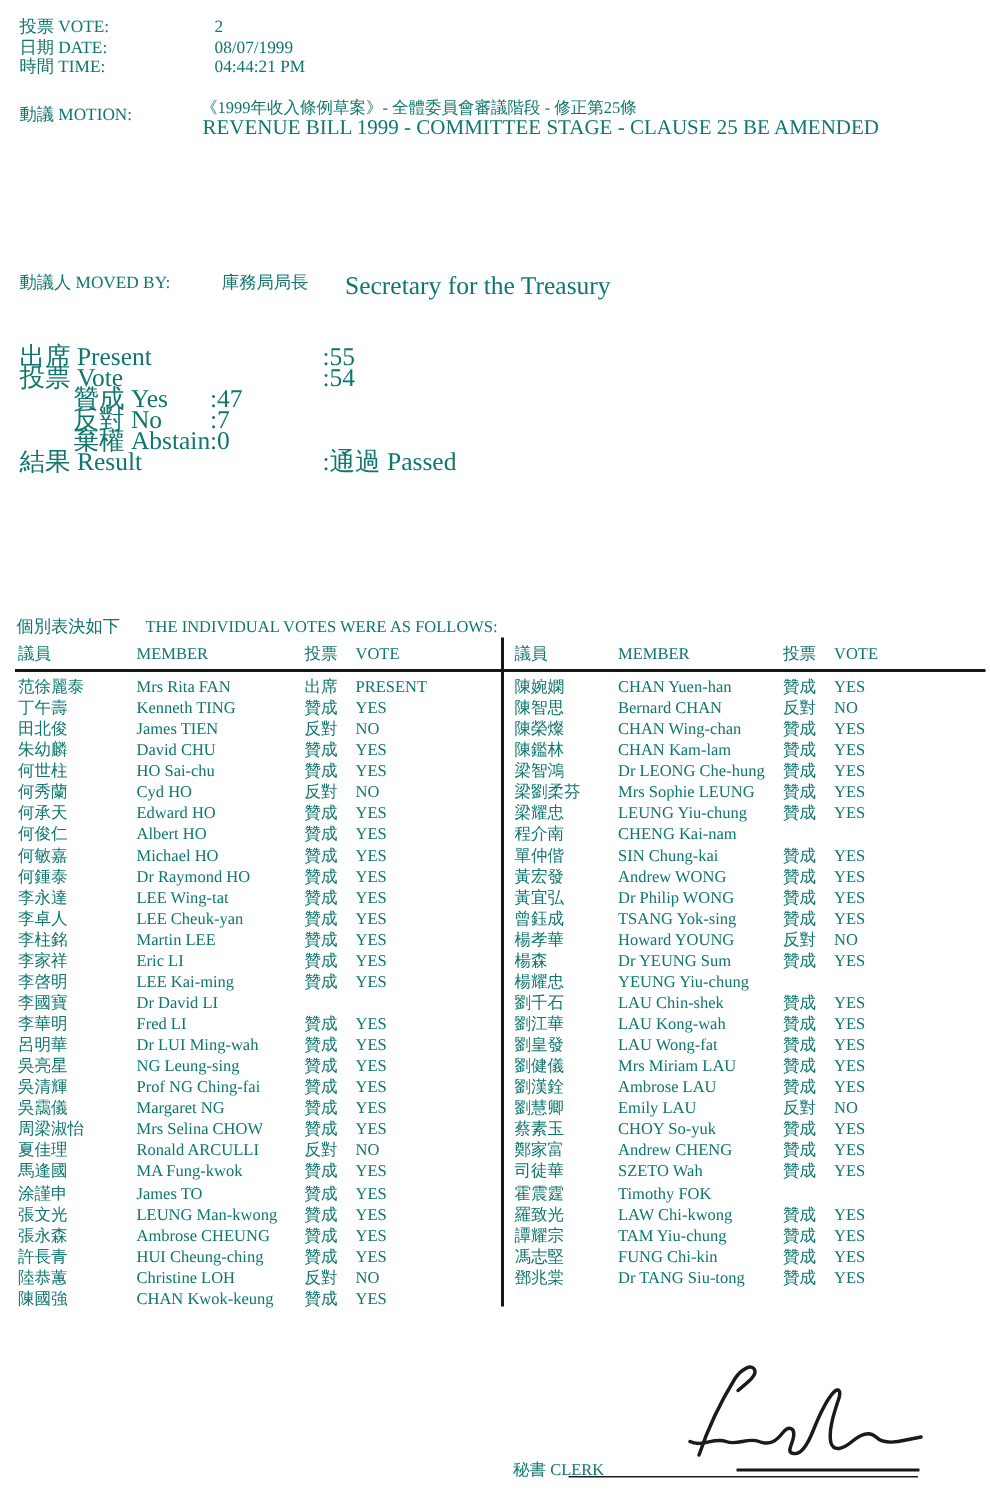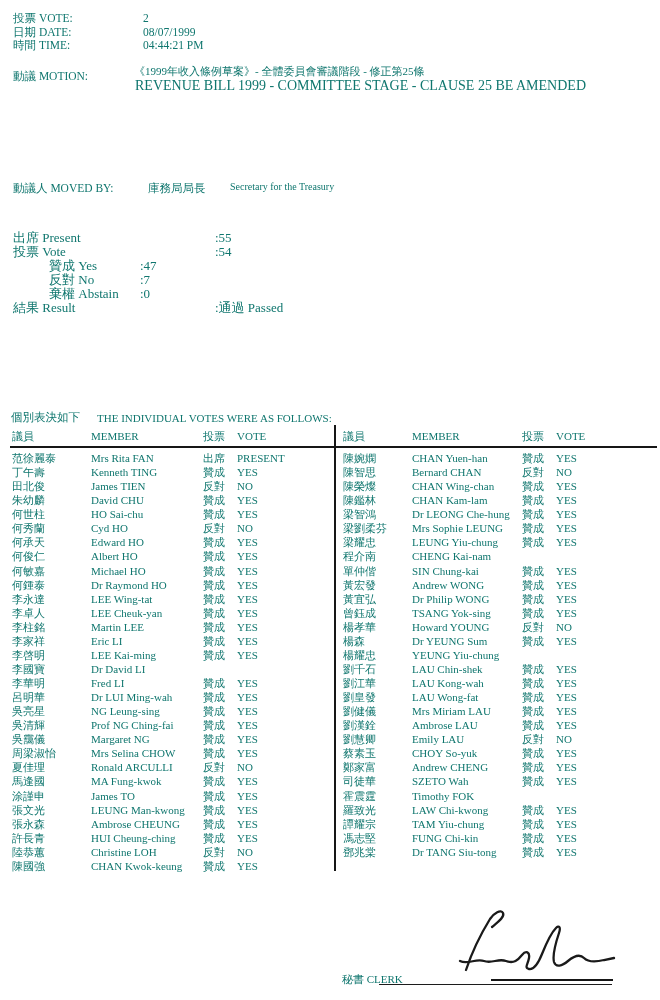--- a/index.html
+++ b/index.html
@@ -13,23 +13,23 @@
   .meta{left:13px;top:12px;width:330px;font-size:11.5px;line-height:13.7px;}
   .meta-row{position:relative;height:13.7px;white-space:nowrap;}
   .meta-val{position:absolute;left:130px;top:0;}
   
   .motion-label{left:13px;top:54px;font-size:11.5px;white-space:nowrap;margin-top:15px;}
   .motion-zh{left:134px;top:64px;font-size:11px;white-space:nowrap;}
   .motion-en{left:135px;top:78px;font-size:14px;white-space:nowrap;}
   
   .movedby-label{left:13px;top:181px;font-size:11.5px;white-space:nowrap;}
   .movedby-zh{left:148px;top:181px;font-size:11.5px;white-space:nowrap;}
-  .movedby-en{left:230px;top:181px;font-size:10px;white-space:nowrap;}
-  
-  .summary{left:13px;top:231px;width:330px;font-size:13px;line-height:14.1px;}
+  .movedby-en{left:230px;top:181px;font-size:17px;white-space:nowrap;}
+  
+  .summary{left:13px;top:231px;width:330px;font-size:17px;line-height:14.1px;}
   .s-row{position:relative;height:14.1px;white-space:nowrap;}
   .s-row.ind .s-lbl{margin-left:36px;}
   .s-val{position:absolute;top:0;}
   .s-val.near{left:127px;}
   .s-val.far{left:202px;}
   
   .intro-zh{left:11px;top:410px;font-size:11.5px;white-space:nowrap;}
   .intro-en{left:97px;top:412px;font-size:11px;white-space:nowrap;}
   
   .thead-left{left:12px;top:430px;width:322px;}

